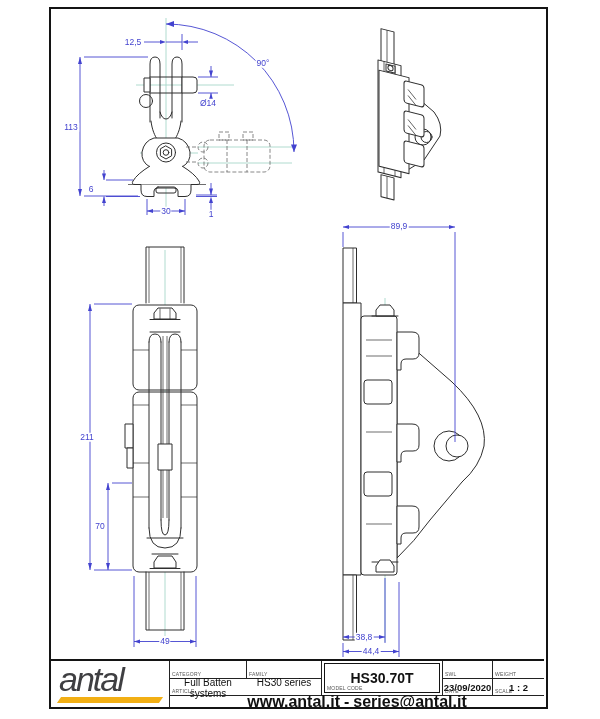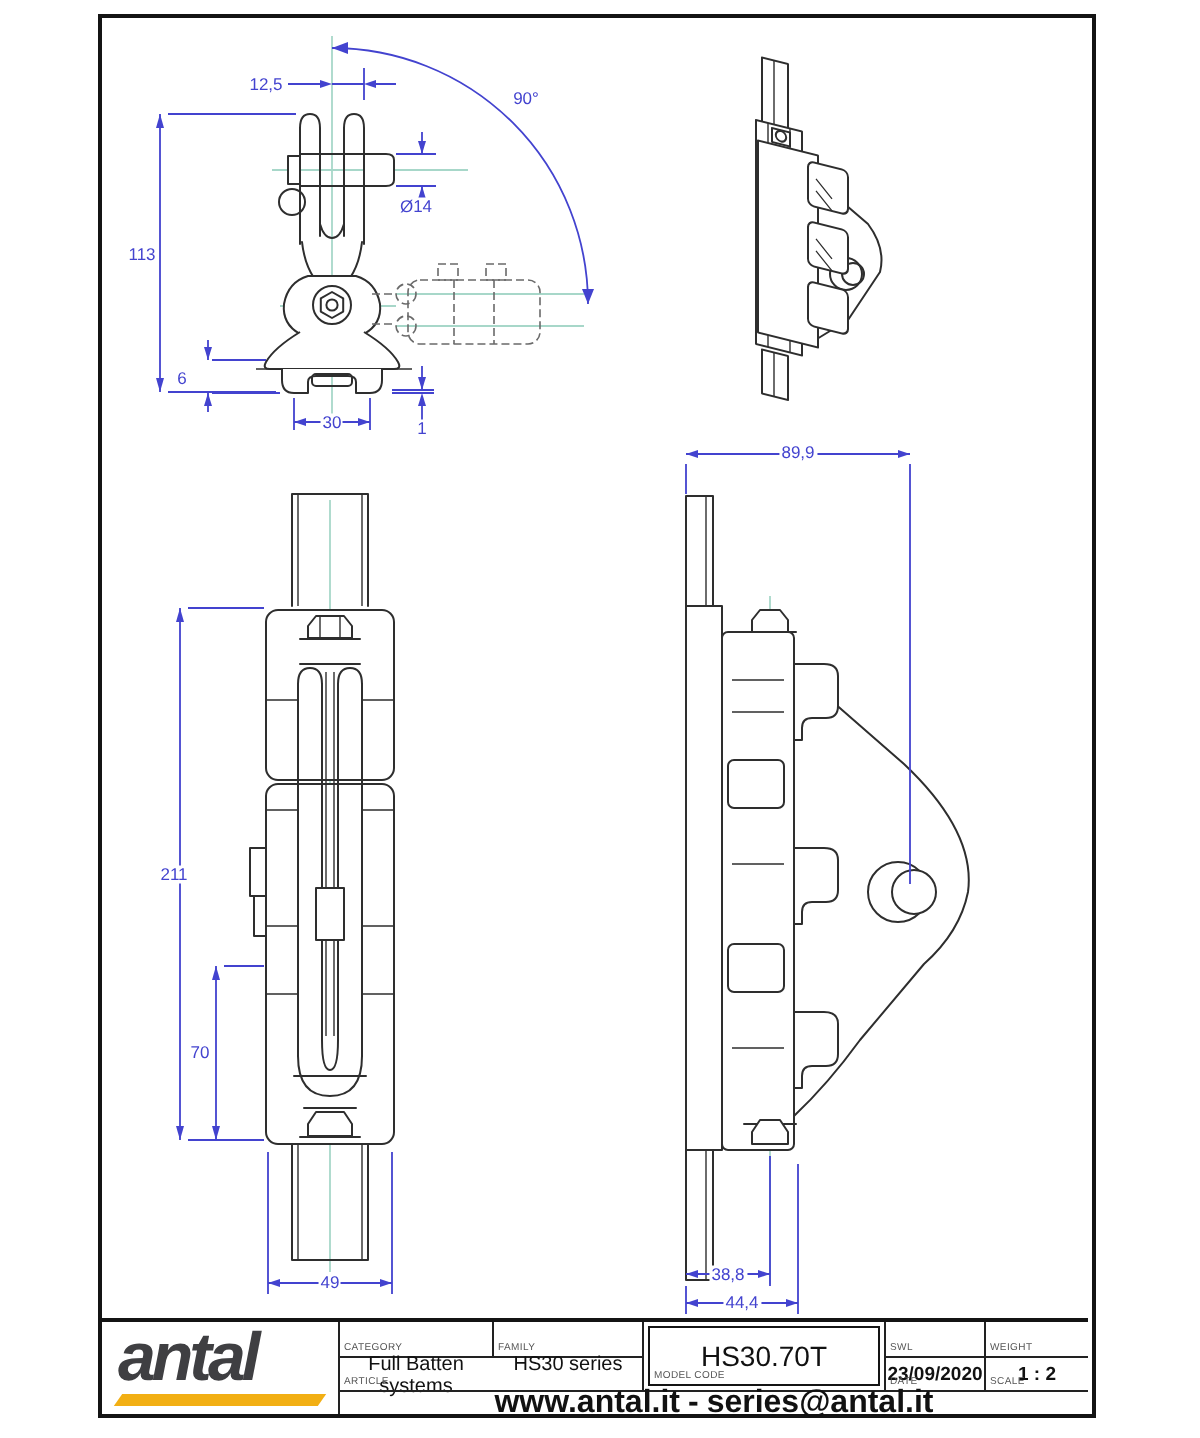--- a/index.html
+++ b/index.html
@@ -3,42 +3,42 @@
 <meta charset="utf-8">
 <style>
   html,body{margin:0;padding:0;background:#fff;}
   .sheet{position:relative;width:600px;height:719px;background:#fff;overflow:hidden;
          font-family:"Liberation Sans","DejaVu Sans",sans-serif;}
   .frame{position:absolute;left:49px;top:7px;width:495px;height:698px;border:2px solid #141414;}
   .art{position:absolute;left:0;top:0;width:600px;height:719px;}
   
   .dim{position:absolute;transform:translate(-50%,-50%);color:#4343cf;font-size:8.5px;
        line-height:1;background:#fff;padding:0 1px;white-space:nowrap;}
-  #d12_5{left:133px;top:42px}  #a90{left:263px;top:49px}   #dia14{left:208px;top:103px}
+  #d12_5{left:133px;top:42px}  #a90{left:263px;top:63px}   #dia14{left:208px;top:103px}
   #d113{left:71px;top:127px}   #d13{left:91px;top:189px}   #d30{left:166px;top:211px}
   #d1{left:211px;top:214px}    #d211{left:87px;top:437px}  #d70{left:100px;top:526px}
   #d49{left:165px;top:641px}   #d89_9{left:399px;top:226px}#d33_4{left:364px;top:637px}
   #d44_4{left:371px;top:651px}
   
   .tb{position:absolute;left:51px;top:659px;width:493px;height:46px;border-top:2px solid #141414;
       font-family:"Liberation Sans","DejaVu Sans",sans-serif;color:#111;}
   .cell{position:absolute;box-sizing:border-box;border-right:1px solid #222;border-bottom:1px solid #222;}
   .cell .val{display:block;text-align:center;font-size:10px;padding-top:16px;}
   .cell .lbl{position:absolute;left:2px;bottom:1px;font-size:5px;color:#555;letter-spacing:.2px;}
   .logo-cell{left:0;top:0;width:119px;height:46px;border-right:1px solid #222;border-bottom:0;}
-  .logo-text{position:absolute;left:8px;top:-1px;font-size:34px;font-weight:bold;font-style:italic;
+  .logo-text{position:absolute;left:8px;top:-1px;font-size:34px;font-weight:normal;font-style:italic;
              letter-spacing:-2px;color:#3f3f42;}
   .logo-bar{position:absolute;left:8px;top:36px;width:102px;height:6px;background:#f2af14;
             transform:skewX(-35deg);}
   .c-cat{left:119px;top:0;width:77px;height:18px}
   .c-fam{left:196px;top:0;width:75px;height:18px}
   .c-art{left:119px;top:18px;width:152px;height:17px}
   .c-model{left:271px;top:0;width:121px;height:35px}
   .model-box{position:absolute;left:2px;top:2px;right:2px;bottom:2px;border:1.5px solid #141414;}
-  .model-box .val{font-size:14px;font-weight:normal;padding-top:6px;}
+  .model-box .val{font-size:14px;font-weight:bold;padding-top:6px;}
   .model-box .lbl{left:2px;bottom:1px;}
   .c-swl{left:392px;top:0;width:50px;height:18px}
   .c-weight{left:442px;top:0;width:51px;height:18px;border-right:0}
   .c-date{left:392px;top:18px;width:50px;height:17px}
   .c-date .val,.c-scale .val{font-size:9.5px;padding-top:3px;font-weight:bold;}
   .c-scale{left:442px;top:18px;width:51px;height:17px;border-right:0}
   .c-footer{left:119px;top:35px;width:374px;height:11px;border-right:0;border-bottom:0;
             display:flex;align-items:center;justify-content:center;gap:4px;
             font-weight:bold;font-size:16px;}
   

